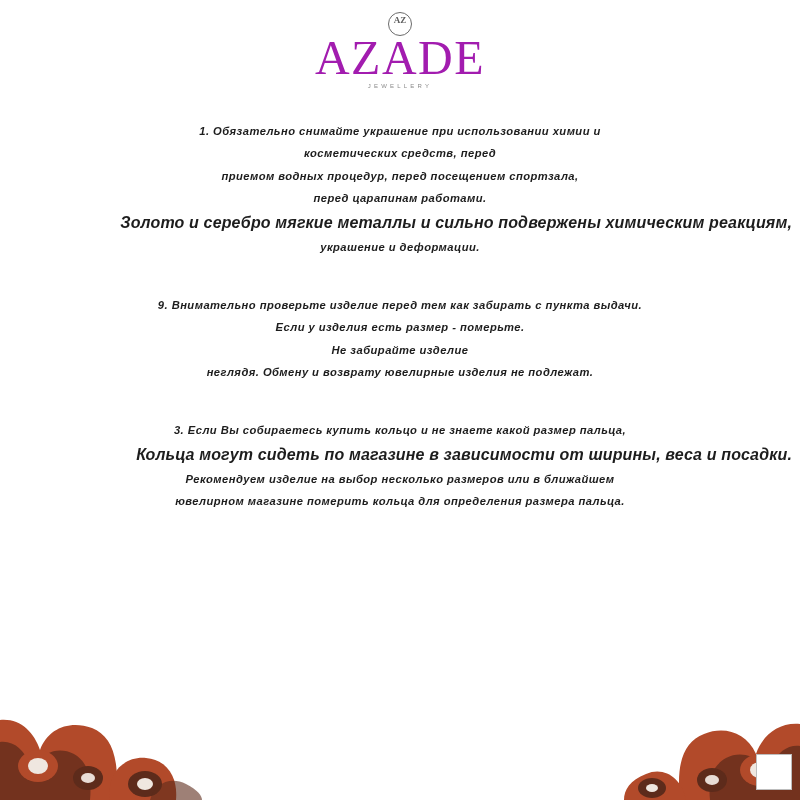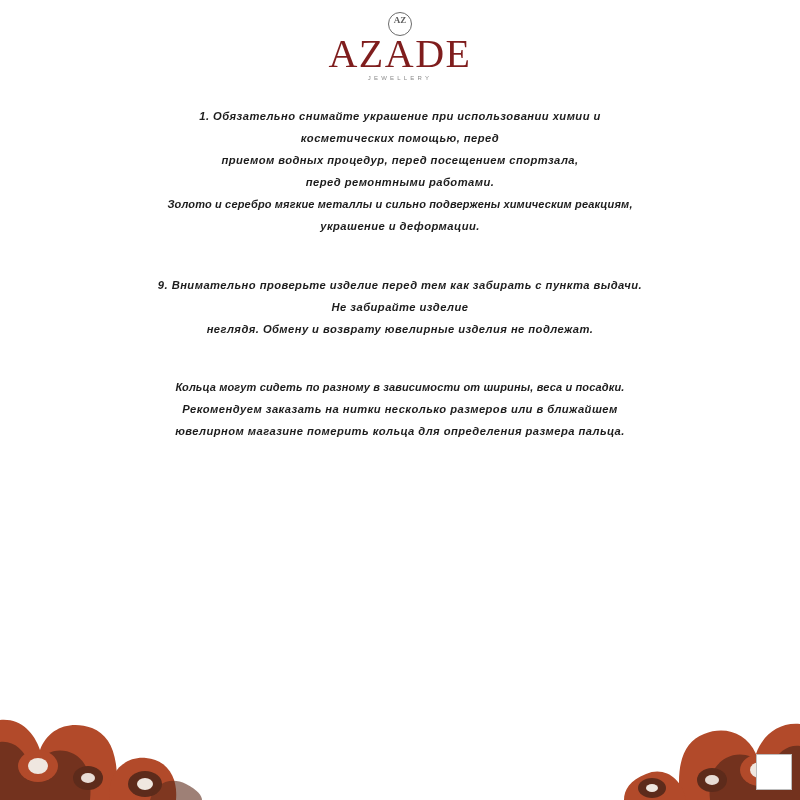--- a/index.html
+++ b/index.html
@@ -53,59 +53,60 @@
     top: 3px;
     width: 100%;
     text-align: center;
     font-family: "Liberation Serif", serif;
     font-size: 9px;
     letter-spacing: 0px;
     color: #5d5d5d;
   }
   .logo-word {
     font-family: "Liberation Serif", serif;
-    font-size: 40px;
+    font-size: 48px;
     letter-spacing: 1.5px;
-    color: #7f1d1d;
+    color: #a21caf;
     line-height: 0.95;
     font-weight: 400;
   }
   .logo-sub {
     font-family: "Liberation Sans", sans-serif;
     font-size: 6px;
     letter-spacing: 3.2px;
     color: #8a8a8a;
     margin-top: 2px;
   }
 
   
   .content {
     position: relative;
     z-index: 3;
-    margin-top: 24px;
+    margin-top: 32px;
     padding: 0 8px;
   }
   .para {
     margin-bottom: 14px;
   }
   .line {
     text-align: center;
     font-family: "Liberation Sans", sans-serif;
     font-size: 11.2px;
     font-weight: 700;
     font-style: italic;
     letter-spacing: 0.45px;
     color: #1d1d1d;
     line-height: 1.0;
     padding: 5.5px 0;
     white-space: nowrap;
   }
   .line.wide {
     letter-spacing: 0.15px;
-    font-size: 11px;
+    font-size: 16px;
+    text-align: right;
   }
   .spacer-lg { height: 22px; }
 
   
   .deco {
     position: absolute;
     bottom: 0;
     width: 210px;
     height: 120px;
     z-index: 1;
@@ -136,40 +137,42 @@
       <div class="mono">AZ</div>
     </div>
     <div class="logo-word">AZADE</div>
     <div class="logo-sub">JEWELLERY</div>
   </div>
 
   <div class="content">
 
     <div class="para">
       <div class="line">1. Обязательно снимайте украшение при использовании химии  и</div>
-      <div class="line">косметических помощью, перед</div>
+      <div class="line">косметических средств, перед</div>
       <div class="line">приемом водных процедур, перед посещением спортзала,</div>
-      <div class="line">перед ремонтными работами.</div>
+      <div class="line">перед царапинам работами.</div>
       <div class="line wide">Золото и серебро мягкие металлы и сильно подвержены химическим реакциям,</div>
       <div class="line">украшение и деформации.</div>
     </div>
 
     <div class="spacer-lg"></div>
 
     <div class="para">
       <div class="line">9. Внимательно проверьте изделие перед тем как забирать с пункта выдачи.</div>
+      <div class="line">Если у изделия есть размер - померьте.</div>
       <div class="line">Не забирайте изделие</div>
       <div class="line">неглядя. Обмену и возврату ювелирные изделия не подлежат.</div>
     </div>
 
     <div class="spacer-lg"></div>
 
     <div class="para">
-      <div class="line wide">Кольца могут сидеть по разному в зависимости  от ширины, веса и посадки.</div>
-      <div class="line">Рекомендуем заказать на нитки несколько размеров или в ближайшем</div>
+      <div class="line">3. Если Вы собираетесь купить кольцо  и не знаете какой размер пальца,</div>
+      <div class="line wide">Кольца могут сидеть по магазине в зависимости  от ширины, веса и посадки.</div>
+      <div class="line">Рекомендуем изделие на выбор несколько размеров или в ближайшем</div>
       <div class="line">ювелирном магазине померить кольца для определения размера пальца.</div>
     </div>
 
   </div>
 
   <div class="deco left">
     <svg viewBox="0 0 210 120" preserveAspectRatio="none">
       <path d="M0 120 L0 40 C20 38 34 52 40 70 C48 48 70 40 92 48 C112 56 120 78 116 120 Z" fill="#b24a2a"></path>
       <path d="M0 120 L0 62 C16 60 28 74 32 92 C40 72 58 66 74 74 C88 82 92 98 90 120 Z" fill="#5d2b1b" opacity="0.75"></path>
       <ellipse cx="38" cy="86" rx="20" ry="16" fill="#b24a2a"></ellipse>

